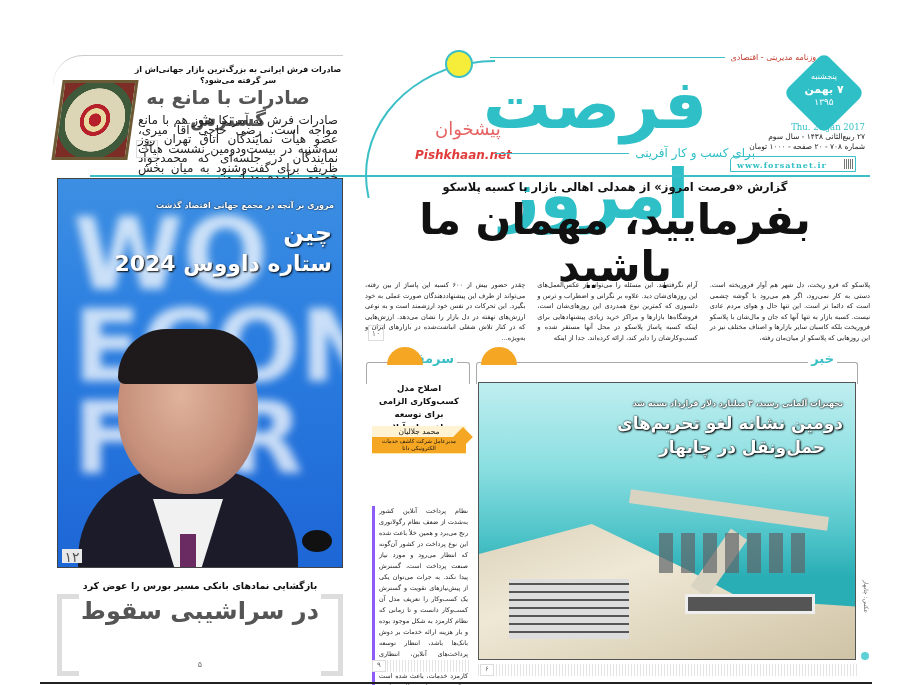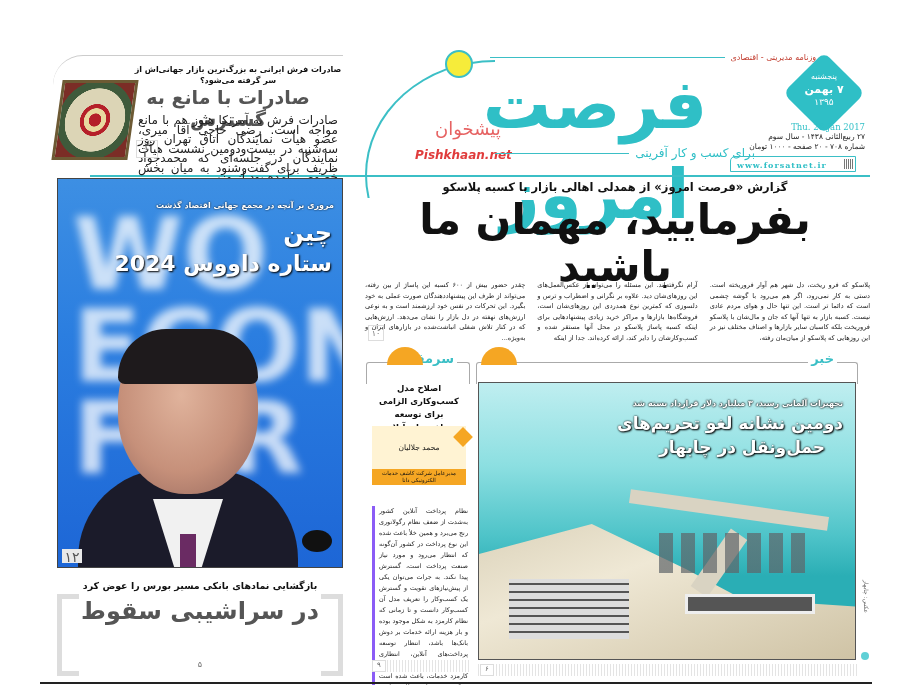--- a/index.html
+++ b/index.html
@@ -75,21 +75,21 @@
 
   
   .editorial { position: absolute; left: 358px; top: 352px; width: 112px; height: 325px; }
   .section-head { position: absolute; top: 0; height: 22px; border-top: 1px solid #aaa; border-left: 1px solid #aaa; border-right: 1px solid #aaa; border-radius: 3px 3px 0 0; }
   .editorial .section-head { left: 8px; right: 0; top: 10px; }
   .section-label { position: absolute; top: -12px; direction: rtl; font-size: 13px; font-weight: bold; color: #3bbfc6; background: #fff; padding: 0 3px; }
   .editorial .section-label { right: 12px; }
   .pen-badge { position: absolute; left: 20px; top: -16px; width: 36px; height: 18px; background: #f5a623; border-radius: 18px 18px 0 0; }
   .editorial .title { position: absolute; left: 14px; right: 4px; top: 30px; direction: rtl; text-align: center; font-size: 8.5px; line-height: 13px; font-weight: bold; }
   .author-box { position: absolute; left: 14px; right: 4px; top: 74px; height: 28px; background: #fde8a8; direction: rtl; font-size: 6.5px; text-align: center; }
-  .author-box .name { display: block; background: #fff3d3; font-size: 7.5px; padding: 17px; }
+  .author-box .name { display: block; background: #fff3d3; font-size: 7.5px; padding: 1px; }
   .author-box .role { display: block; background: #f5a623; font-size: 5.5px; line-height: 7px; padding: 1px 2px; }
   .author-badge { position: absolute; left: 98px; top: 78px; width: 14px; height: 14px; background: #f5a623; transform: rotate(45deg); }
   .editorial .body { position: absolute; left: 14px; right: 2px; top: 106px; direction: rtl; text-align: justify; font-size: 6.4px; line-height: 11px; color: #222; border-left: 3px solid #8b5cf6; padding-left: 4px; margin-top: 48px; }
   .editorial .strip { position: absolute; left: 14px; right: 0; top: 308px; height: 12px; background: repeating-linear-gradient(90deg,#e4e4e4 0 1px,#fff 1px 3px); }
   .editorial .strip-page { position: absolute; left: 14px; top: 308px; width: 14px; height: 12px; background: #fff; border: 1px solid #ddd; font-size: 7px; text-align: center; color: #666; }
 
   
   .news { position: absolute; left: 476px; top: 352px; width: 394px; height: 325px; }
   .news .section-head { left: 0; right: 12px; top: 10px; }
   .news .section-label { right: 20px; }

